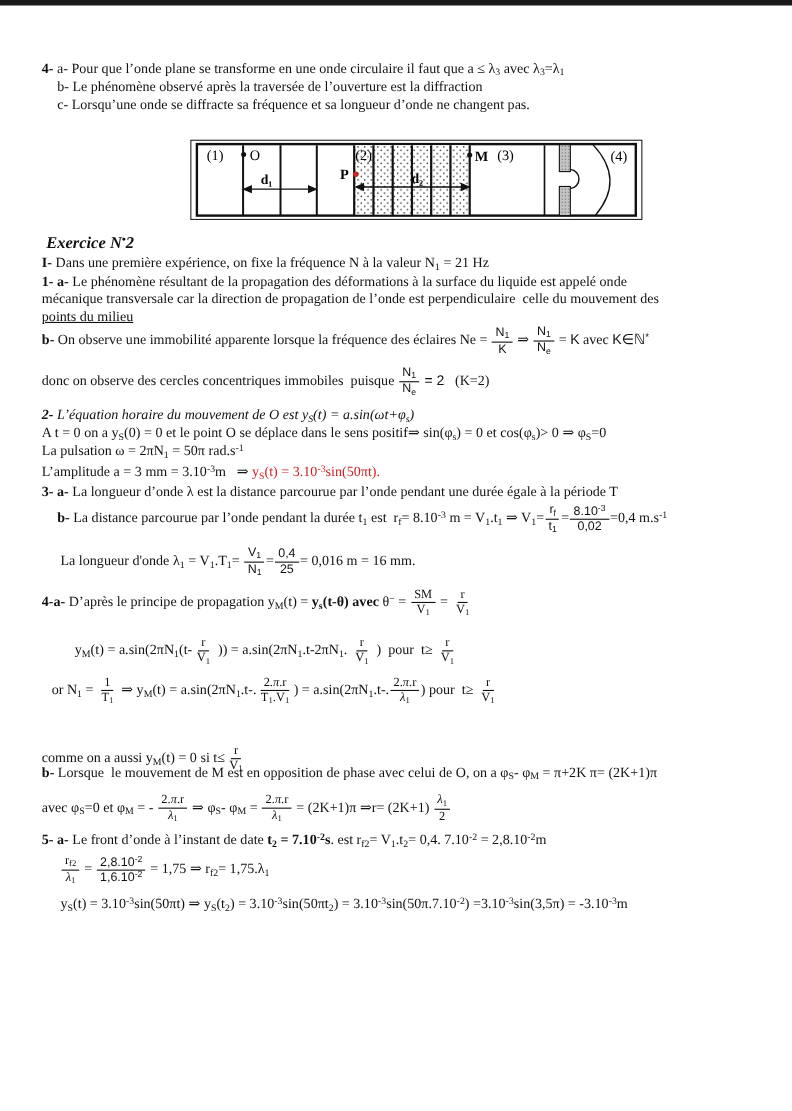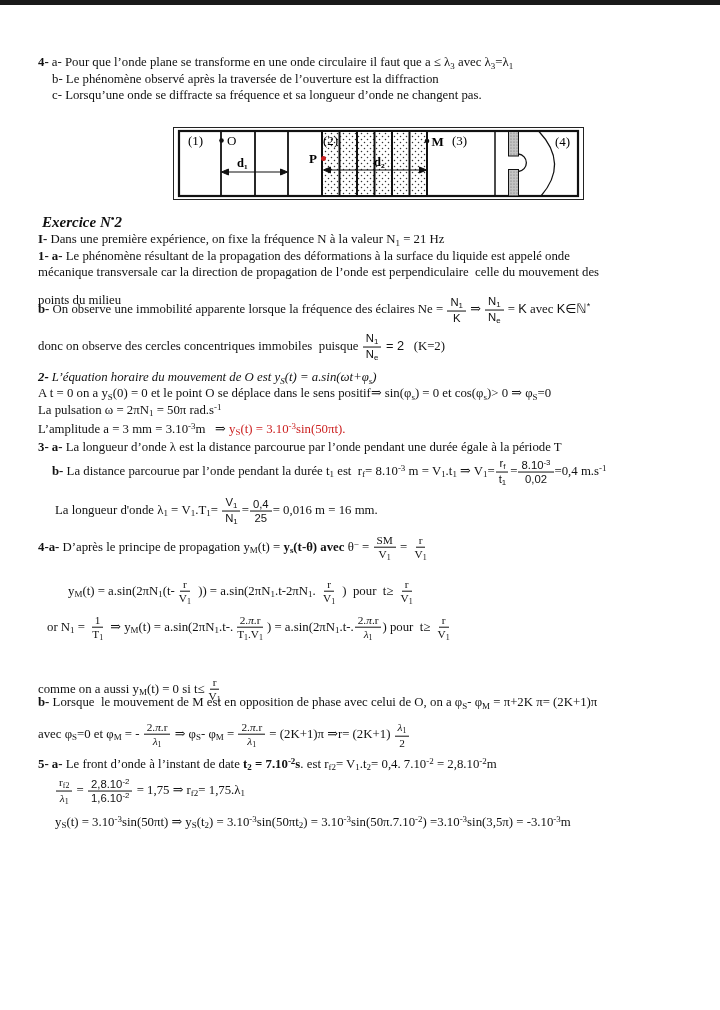--- a/index.html
+++ b/index.html
@@ -31,21 +31,21 @@
   <div class="topbar"></div>
 
   <div class="text-layer">
       <div class="line" style="left: 38px; top: 63px;"><span class="sg-b">4- </span><span>a- Pour que l’onde plane se transforme en une onde circulaire il faut que a ≤ λ</span><span class="sg-u">3</span><span> avec λ</span><span class="sg-u">3</span><span>=λ</span><span class="sg-u">1</span></div>
       <div class="line" style="left: 52px; top: 95px;"><span>c- Lorsqu’une onde se diffracte sa fréquence et sa longueur d’onde ne changent pas.</span></div>
       <div class="line" style="left: 52px; top: 79px;"><span>b- Le phénomène observé après la traversée de l’ouverture est la diffraction</span></div>
       <div class="line" style="left: 42px; top: 222px; font-size: 15px;"><span class="sg-b sg-i">Exercice N</span><span class="sg-b sg-i sg-p">•</span><span class="sg-b sg-i">2</span></div>
       <div class="line" style="left: 38px; top: 240px;"><span class="sg-b">I- </span><span>Dans une première expérience, on fixe la fréquence N à la valeur N</span><span class="sg-u">1</span><span> = 21 Hz</span></div>
       <div class="line" style="left: 38px; top: 256px;"><span class="sg-b">1- a- </span><span>Le phénomène résultant de la propagation des déformations à la surface du liquide est appelé onde</span></div>
       <div class="line" style="left: 38px; top: 272px;"><span>mécanique transversale car la direction de propagation de l’onde est perpendiculaire  celle du mouvement des</span></div>
-      <div class="line" style="left: 38px; top: 300px;"><span>points du milieu</span></div>
+      <div class="line" style="left: 38px; top: 288px; text-decoration: underline;"><span>points du milieu</span></div>
       <div class="line" style="left: 38px; top: 310px;"><span class="sg-b">b- </span><span>On observe une immobilité apparente lorsque la fréquence des éclaires Ne = </span><span class="frac"><span class="num"><span class="sg-a">N</span><span class="sg-a sg-u">1</span></span><span class="den"><span class="sg-a">K</span></span></span><span> ⇒ </span><span class="frac"><span class="num"><span class="sg-a">N</span><span class="sg-a sg-u">1</span></span><span class="den"><span class="sg-a">N</span><span class="sg-a sg-u">e</span></span></span><span> = </span><span class="sg-a">K</span><span> avec </span><span class="sg-a">K∈ℕ</span><span class="sg-a sg-p">*</span></div>
       <div class="line" style="left: 38px; top: 347px;"><span>donc on observe des cercles concentriques immobiles  puisque </span><span class="frac"><span class="num"><span class="sg-a">N</span><span class="sg-a sg-u">1</span></span><span class="den"><span class="sg-a">N</span><span class="sg-a sg-u">e</span></span></span><span class="sg-a"> = 2</span><span>   (K=2)</span></div>
       <div class="line" style="left: 38px; top: 378px; font-style: italic;"><span class="sg-b">2- </span><span>L’équation horaire du mouvement de O est y</span><span class="sg-u">S</span><span>(t) = a.sin(ωt+φ</span><span class="sg-u">s</span><span>)</span></div>
       <div class="line" style="left: 38px; top: 394px;"><span>A t = 0 on a y</span><span class="sg-u">S</span><span>(0) = 0 et le point O se déplace dans le sens positif⇒ sin(φ</span><span class="sg-u">s</span><span>) = 0 et cos(φ</span><span class="sg-u">s</span><span>)&gt; 0 ⇒ φ</span><span class="sg-u">S</span><span>=0</span></div>
       <div class="line" style="left: 38px; top: 410px;"><span>La pulsation ω = 2πN</span><span class="sg-u">1</span><span> = 50π rad.s</span><span class="sg-p">-1</span></div>
       <div class="line" style="left: 38px; top: 429px;"><span>L’amplitude a = 3 mm = 3.10</span><span class="sg-p">-3</span><span>m   ⇒ </span><span class="sg-r">y</span><span class="sg-r sg-u">S</span><span class="sg-r">(t) = 3.10</span><span class="sg-r sg-p">-3</span><span class="sg-r">sin(50πt).</span></div>
       <div class="line" style="left: 38px; top: 447px; font-family: Liberation Serif, serif;"><span class="sg-b">3- a- </span><span>La longueur d’onde λ est la distance parcourue par l’onde pendant une durée égale à la période T</span></div>
       <div class="line" style="left: 52px; top: 472px;"><span class="sg-b">b- </span><span>La distance parcourue par l’onde pendant la durée t</span><span class="sg-u">1</span><span> est  r</span><span class="sg-u">f</span><span>= 8.10</span><span class="sg-p">-3</span><span> m = V</span><span class="sg-u">1</span><span>.t</span><span class="sg-u">1</span><span> ⇒ V</span><span class="sg-u">1</span><span>=</span><span class="frac"><span class="num"><span class="sg-a">r</span><span class="sg-a sg-u">f</span></span><span class="den"><span class="sg-a">t</span><span class="sg-a sg-u">1</span></span></span><span>=</span><span class="frac"><span class="num"><span class="sg-a">8.10</span><span class="sg-a sg-p">-3</span></span><span class="den"><span class="sg-a">0,02</span></span></span><span>=0,4 m.s</span><span class="sg-p">-1</span></div>
       <div class="line" style="left: 55px; top: 511px;"><span>La longueur d'onde λ</span><span class="sg-u">1</span><span> = V</span><span class="sg-u">1</span><span>.T</span><span class="sg-u">1</span><span>= </span><span class="frac"><span class="num"><span class="sg-a">V</span><span class="sg-a sg-u">1</span></span><span class="den"><span class="sg-a">N</span><span class="sg-a sg-u">1</span></span></span><span>=</span><span class="frac"><span class="num"><span class="sg-a">0,4</span></span><span class="den"><span class="sg-a">25</span></span></span><span>= 0,016 m = 16 mm.</span></div>
       <div class="line" style="left: 38px; top: 548px;"><span class="sg-b">4-a- </span><span>D’après le principe de propagation y</span><span class="sg-u">M</span><span>(t) = </span><span class="sg-b">y</span><span class="sg-b sg-u">s</span><span class="sg-b">(t-θ)</span><span> </span><span class="sg-b">avec</span><span> θ</span><span class="sg-p">−</span><span> = </span><span class="frac"><span class="num"><span>SM</span></span><span class="den"><span>V</span><span class="sg-u">1</span></span></span><span> = </span><span class="frac"><span class="num"><span>r</span></span><span class="den"><span>V</span><span class="sg-u">1</span></span></span></div>

